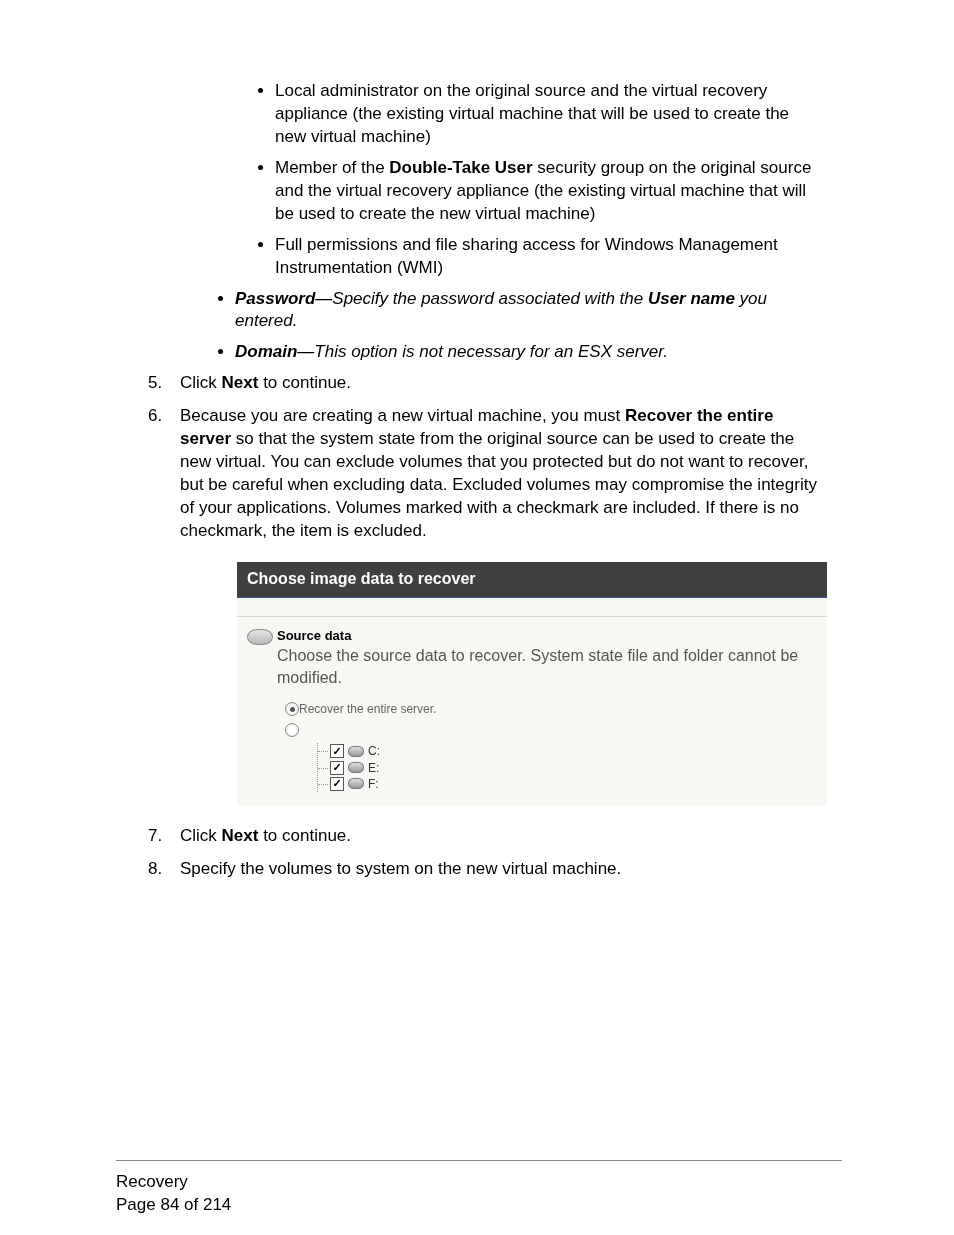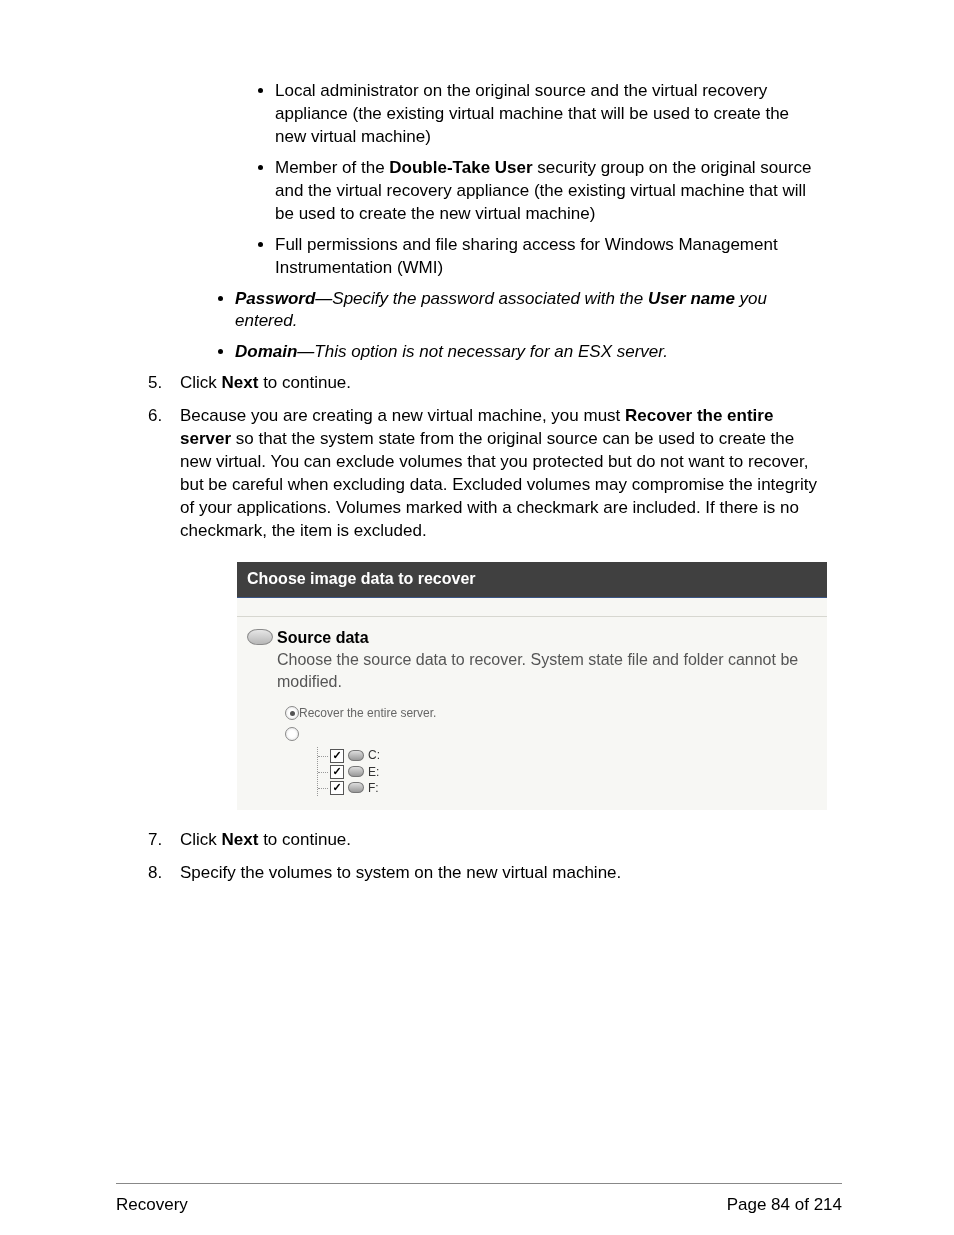--- a/index.html
+++ b/index.html
@@ -92,21 +92,21 @@
     border-radius: 50%/60%;
     margin-top: 2px;
   }
   .dialog-main {
     flex: 1;
     color: #666;
   }
   .src-title {
     color: #000;
     font-weight: bold;
-    font-size: 16px;
+    font-size: 13px;
   }
   .src-desc {
     color: #555;
     font-size: 16px;
     margin-bottom: 13px;
   }
   .radio-row {
     margin: 4px 0 6px 8px;
     color: #666;
     font-size: 12px;
@@ -181,20 +181,21 @@
     position: absolute;
     bottom: 18px;
     left: 0;
     right: 0;
     margin: 0 112px 0 116px;
     border-top: 1px solid #888;
     padding-top: 10px;
     font-size: 17px;
     display: flex;
     justify-content: space-between;
+    flex-direction: column;
   }
 </style>
 </head>
 <body>
 
 <div class="page">
 
   <div class="content">
 
     <ul class="inner-bullets" style="padding-left:155px;">

